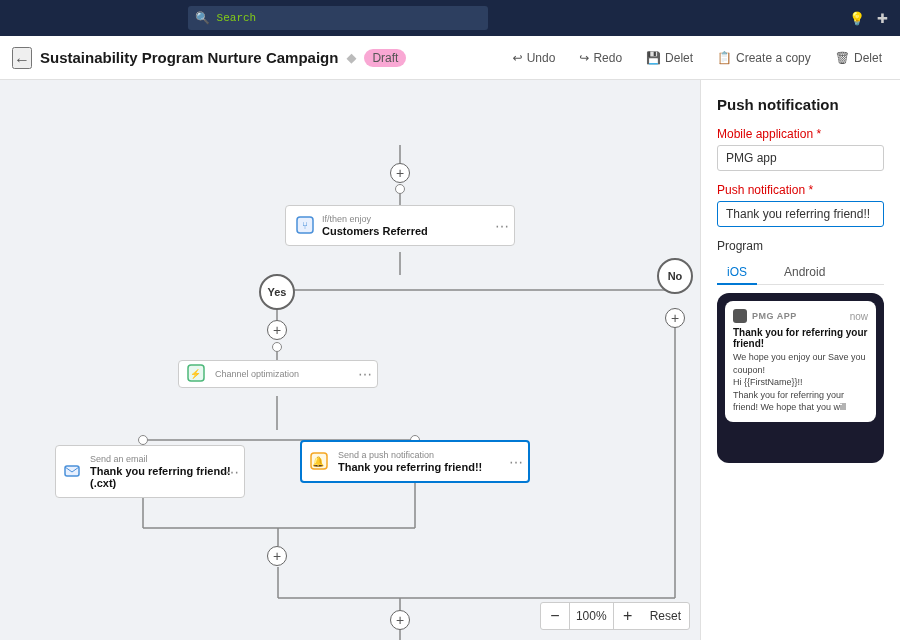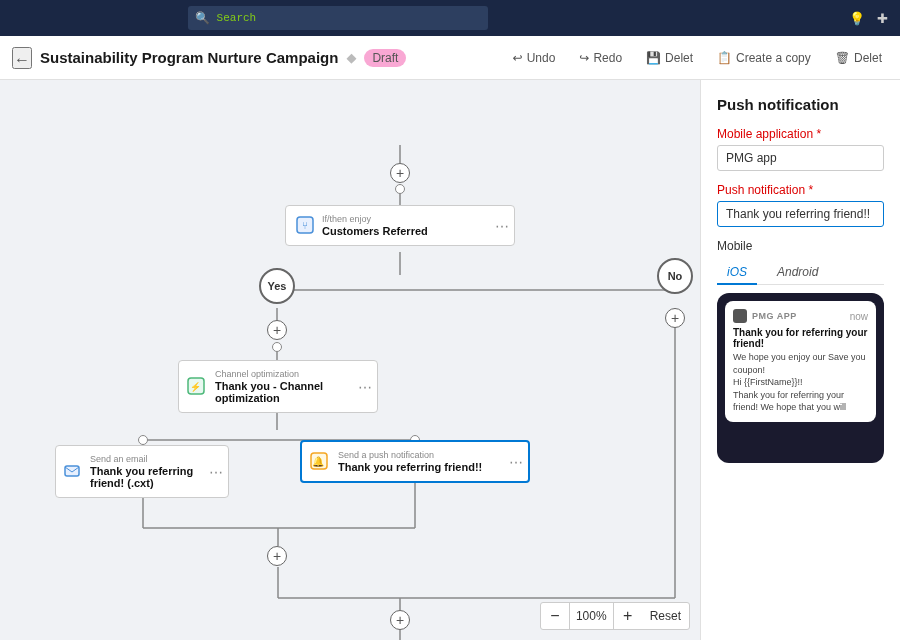--- a/index.html
+++ b/index.html
@@ -137,24 +137,23 @@
       border-color: #0078d4;
       outline: none;
     }
     .panel-preview-label {
       font-size: 12px;
       color: #333;
       margin-bottom: 8px;
     }
     .panel-tabs {
       display: flex;
-      gap: 10px;
+      gap: 17px;
       margin-bottom: 8px;
       border-bottom: 1px solid #e0e0e0;
-      font-style: italic;
     }
     .panel-tab {
       font-size: 12px;
       padding: 4px 10px;
       cursor: pointer;
       color: #555;
       border-bottom: 2px solid transparent;
       margin-bottom: -1px;
     }
     .panel-tab.active {
@@ -445,21 +444,21 @@
           <svg width="18" height="18" viewBox="0 0 18 18">
               <rect x="1" y="1" width="16" height="16" rx="3" fill="#e8f0fe" stroke="#4a90d9" stroke-width="1.5"></rect>
               <text x="9" y="13" text-anchor="middle" font-size="10" fill="#4a90d9">⑂</text>
             </svg>
         </span>
         <div class="flow-node-type">If/then enjoy</div>
         <div class="flow-node-name">Customers Referred</div>
         <span class="node-menu-btn">⋯</span>
       </div>
 
-      <div class="circle-node" style="left:259px;top:188px;text-align:center;">
+      <div class="circle-node" style="left:259px;top:194px;text-align:center;">
         <span>Yes</span>
       </div>
 
       <div class="circle-node" style="left:657px;top:178px;">
         <span>No</span>
       </div>
 
       <div class="add-btn" style="left:267px;top:240px;">+</div>
 
       <div class="small-circle" style="left:272px;top:262px;"></div>
@@ -467,28 +466,27 @@
       <div class="add-btn" style="left:665px;top:228px;">+</div>
 
       <div class="flow-node" style="left:178px;top:280px;width:200px;padding-left:36px;">
         <span class="flow-node-icon">
           <svg width="18" height="18" viewBox="0 0 18 18">
               <rect x="1" y="1" width="16" height="16" rx="3" fill="#e8f8f0" stroke="#4db87a" stroke-width="1.5"></rect>
               <text x="9" y="13" text-anchor="middle" font-size="9" fill="#4db87a">⚡</text>
             </svg>
         </span>
         <div class="flow-node-type">Channel optimization</div>
-        <div class="flow-node-name">Thank you - Channel optimization</div>
         <span class="node-menu-btn">⋯</span>
       </div>
 
       <div class="small-circle" style="left:138px;top:355px;"></div>
       <div class="small-circle" style="left:410px;top:355px;"></div>
 
-      <div class="flow-node" style="left:55px;top:365px;width:174px;padding-left:34px;">
+      <div class="flow-node" style="left:55px;top:365px;width:190px;padding-left:34px;">
         <span class="flow-node-icon">
           <svg width="16" height="16" viewBox="0 0 16 16">
               <rect x="1" y="3" width="14" height="10" rx="2" fill="#e8f0fe" stroke="#4a90d9" stroke-width="1.5"></rect>
               <polyline points="1,4 8,9 15,4" fill="none" stroke="#4a90d9" stroke-width="1"></polyline>
             </svg>
         </span>
         <div class="flow-node-type">Send an email</div>
         <div class="flow-node-name">Thank you referring friend! (.cxt)</div>
         <span class="node-menu-btn">⋯</span>
       </div>
@@ -527,21 +525,21 @@
       <span style="color:#d00;"> *</span>
     </div>
     <input class="panel-input" type="text" value="PMG app" style="">
 
     <div class="panel-field-label">
       <span>Push notification</span>
       <span style="color:#d00;"> *</span>
     </div>
     <input class="panel-input highlighted" type="text" value="Thank you referring friend!!" style="">
 
-    <div class="panel-preview-label">Mobile</div>
+    <div class="panel-preview-label">Program</div>
 
     <div class="panel-tabs">
       <div class="panel-tab active">iOS</div>
       <div class="panel-tab">Android</div>
     </div>
 
     <div class="phone-preview">
       <div class="notification-card">
         <div class="notif-header">
           <div class="notif-app-icon"></div>

